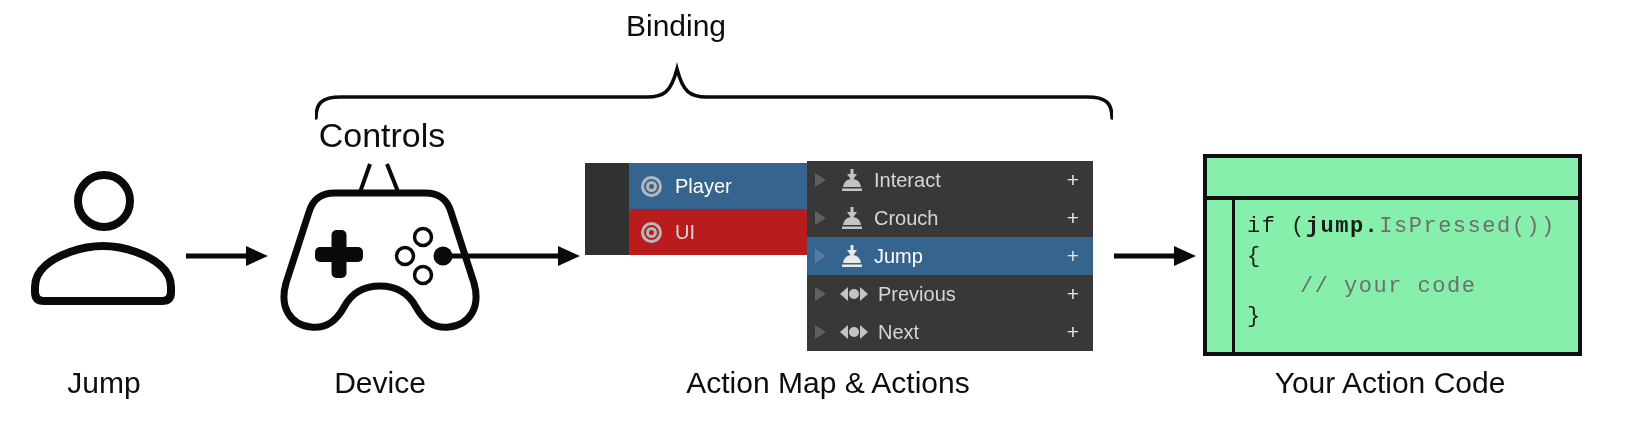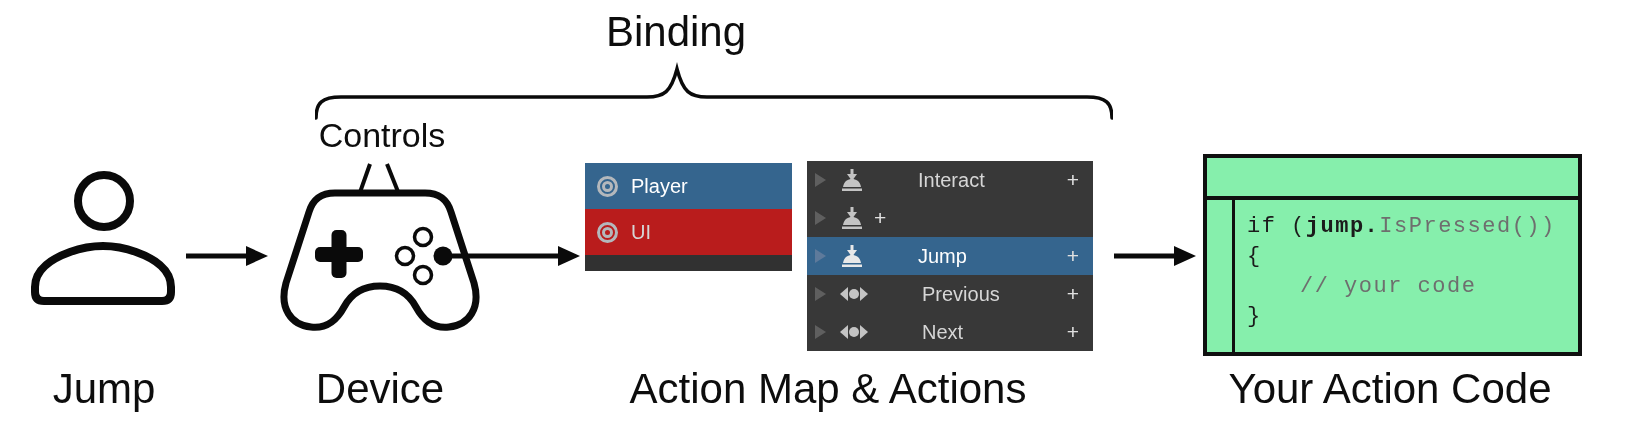--- a/index.html
+++ b/index.html
@@ -3,29 +3,30 @@
 <meta charset="utf-8">
 <style>
   html,body{margin:0;padding:0;background:#fff;}
   .canvas{
     position:relative;width:1635px;height:434px;background:#ffffff;
     font-family:"Liberation Sans", sans-serif;color:#0d0d0d;overflow:hidden;
   }
   .abs{position:absolute;}
   .caption{
     position:absolute;transform:translateX(-50%);
-    font-size:42px;line-height:1;color:#0d0d0d;white-space:nowrap;
+    font-size:30px;line-height:1;color:#0d0d0d;white-space:nowrap;
   }
   .caption.small{font-size:34px;}
   svg{display:block;}
 
   
   .map-panel{
-    position:absolute;left:585px;top:163px;width:207px;height:108px;
+    position:absolute;left:585px;top:163px;width:207px;height:92px;
     background:#313131;
+    padding-left:44px;
   }
   .map-row{
     display:flex;align-items:center;height:46px;padding-left:12px;gap:13px;
     background:#b91c1c;
   }
   .map-row.selected{background:#35658E;}
   .map-label{font-size:20px;color:#d6d6d6;}
   .map-row.selected .map-label{color:#ffffff;}
   .radio-icon{
     width:21px;height:21px;border:3px solid #b4b8bc;border-radius:50%;
@@ -47,21 +48,21 @@
   }
   .action-row.selected{background:#35658E;}
   .foldout{
     width:0;height:0;flex:0 0 auto;
     border-left:11px solid #5f5f5f;
     border-top:7px solid transparent;border-bottom:7px solid transparent;
   }
   .action-row.selected .foldout{border-left-color:#5e7globals;}
   .action-row.selected .foldout{border-left-color:#5e7a9b;}
   .act-icon{flex:0 0 auto;margin-left:4px;}
-  .act-label{font-size:20px;color:#d6d6d6;flex:1;margin-left:44px;}
+  .act-label{font-size:20px;color:#d6d6d6;flex:1;}
   .action-row.selected .act-label{color:#ffffff;}
   .plus{font-size:21px;color:#e0e0e0;flex:0 0 auto;}
 
   
   .code-box{
     position:absolute;left:1203px;top:154px;width:379px;height:202px;
     border:4px solid #101010;box-sizing:border-box;background:#86efac;
   }
   .code-titlebar{height:42px;border-bottom:4px solid #101010;box-sizing:border-box;}
   .code-body{position:relative;height:calc(100% - 42px);}
@@ -154,20 +155,21 @@
     </div>
 
     <div class="action-row">
       <span class="foldout"></span>
       <svg class="act-icon" width="24" height="24" viewBox="0 0 24 24">
         <line x1="12" y1="1" x2="12" y2="7" stroke="#c4c4c4" stroke-width="3"></line>
         <polygon points="7,6 17,6 12,13" fill="#c4c4c4"></polygon>
         <path d="M3,19 C4,13 8,11 12,11 C16,11 20,13 21,19 Z" fill="#c4c4c4"></path>
         <rect x="2" y="20.5" width="20" height="2.5" fill="#c4c4c4"></rect>
       </svg>
+      <span class="act-label">Crouch</span>
       <span class="plus">+</span>
     </div>
 
     <div class="action-row selected">
       <span class="foldout"></span>
       <svg class="act-icon" width="24" height="24" viewBox="0 0 24 24">
         <line x1="12" y1="1" x2="12" y2="7" stroke="#e8e8e8" stroke-width="3"></line>
         <polygon points="7,6 17,6 12,13" fill="#e8e8e8"></polygon>
         <path d="M3,19 C4,13 8,11 12,11 C16,11 20,13 21,19 Z" fill="#e8e8e8"></path>
         <rect x="2" y="20.5" width="20" height="2.5" fill="#e8e8e8"></rect>

